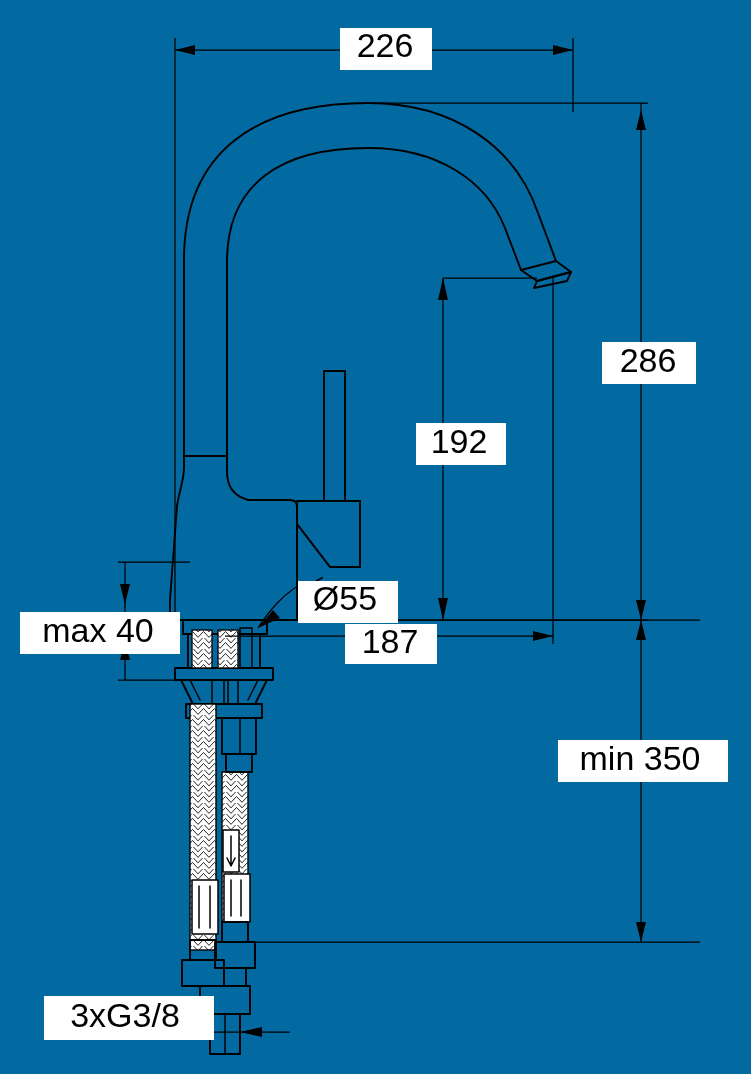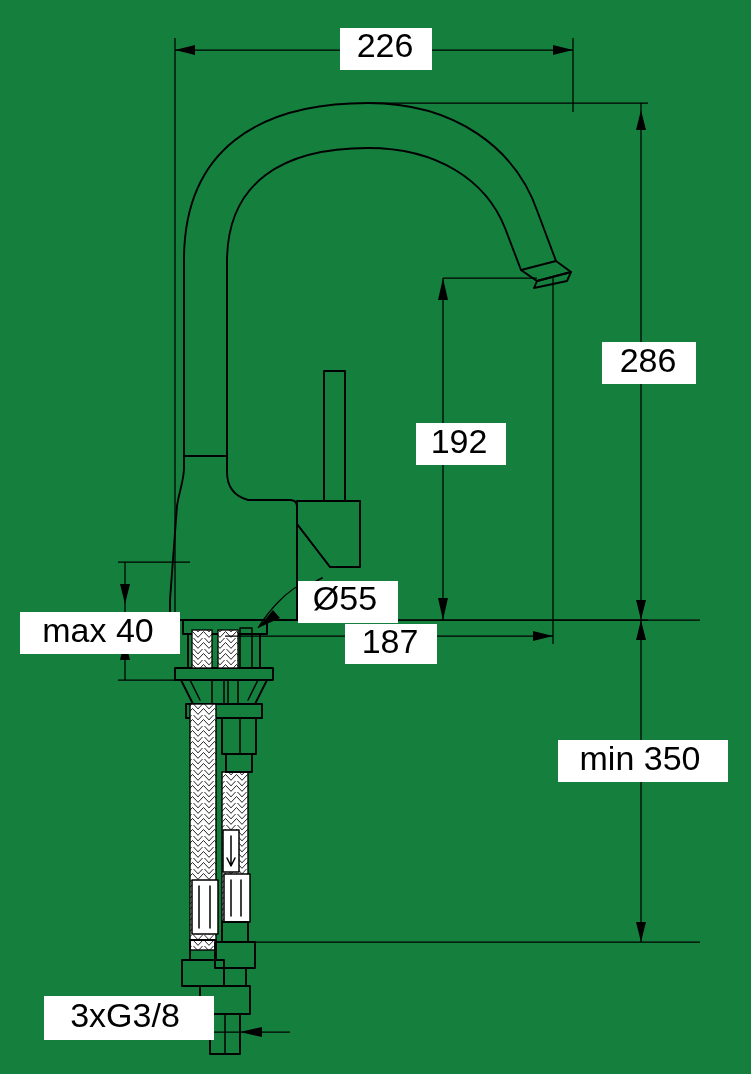--- a/index.html
+++ b/index.html
@@ -5,21 +5,21 @@
   html,body{margin:0;padding:0;background:#ffffff;}
   body{
     width:751px;height:1074px;
     font-family:"Liberation Sans", sans-serif;
     overflow:hidden;
     position:relative;
   }
   #drawing-root{
     position:relative;
     width:751px;height:1074px;
-    background:#15803d;
+    background:#0369a1;
     text-align:center;
   }
   svg#tech-drawing{
     display:block;
     width:751px;height:1074px;
   }
   .dimtext{
     font-family:"Liberation Sans", sans-serif;
     font-size:34px;
     fill:#000000;

